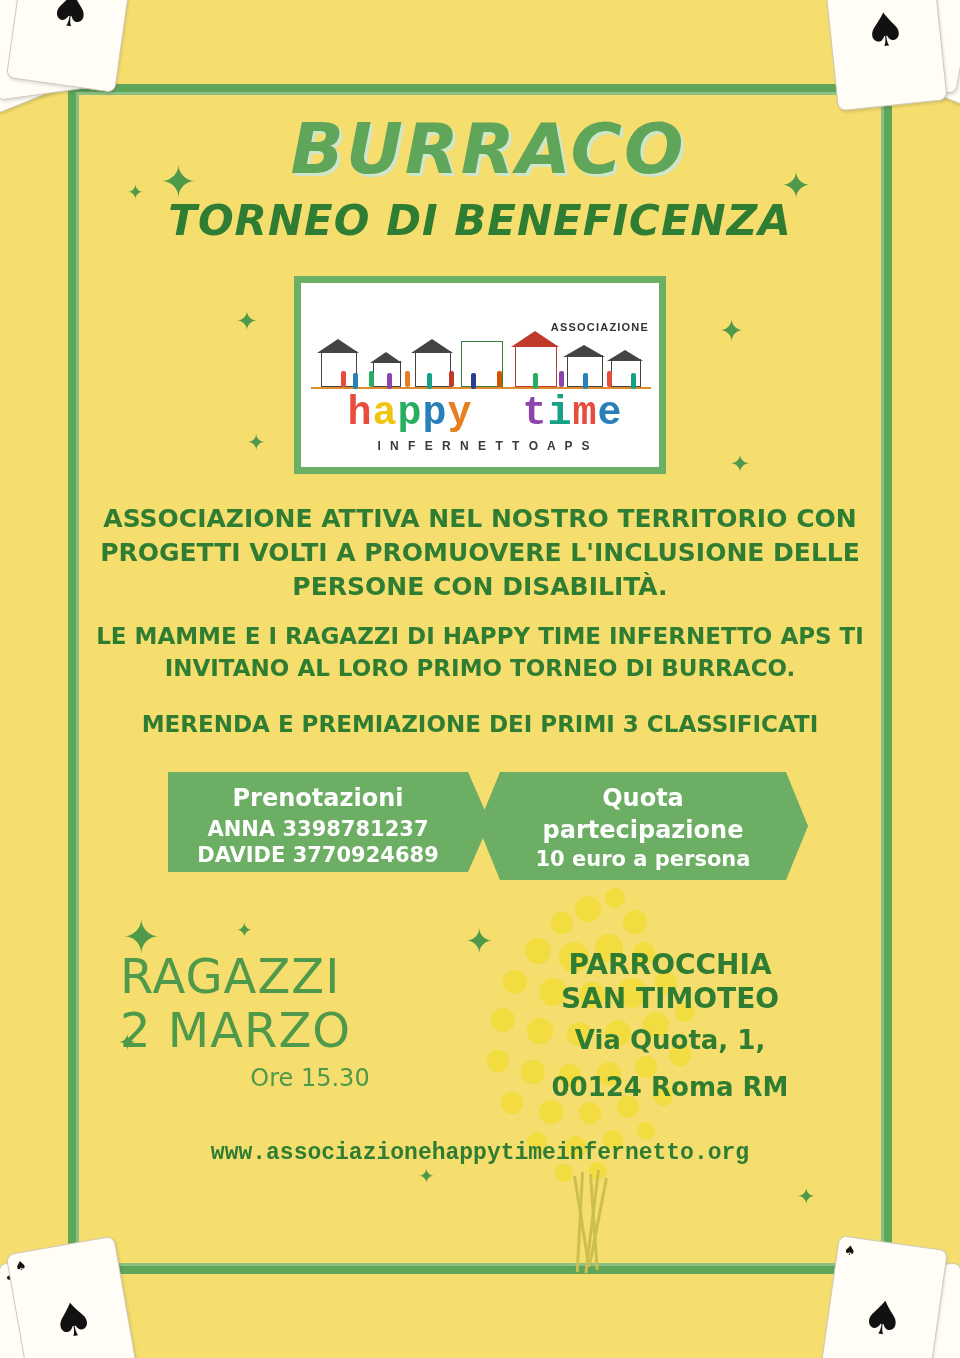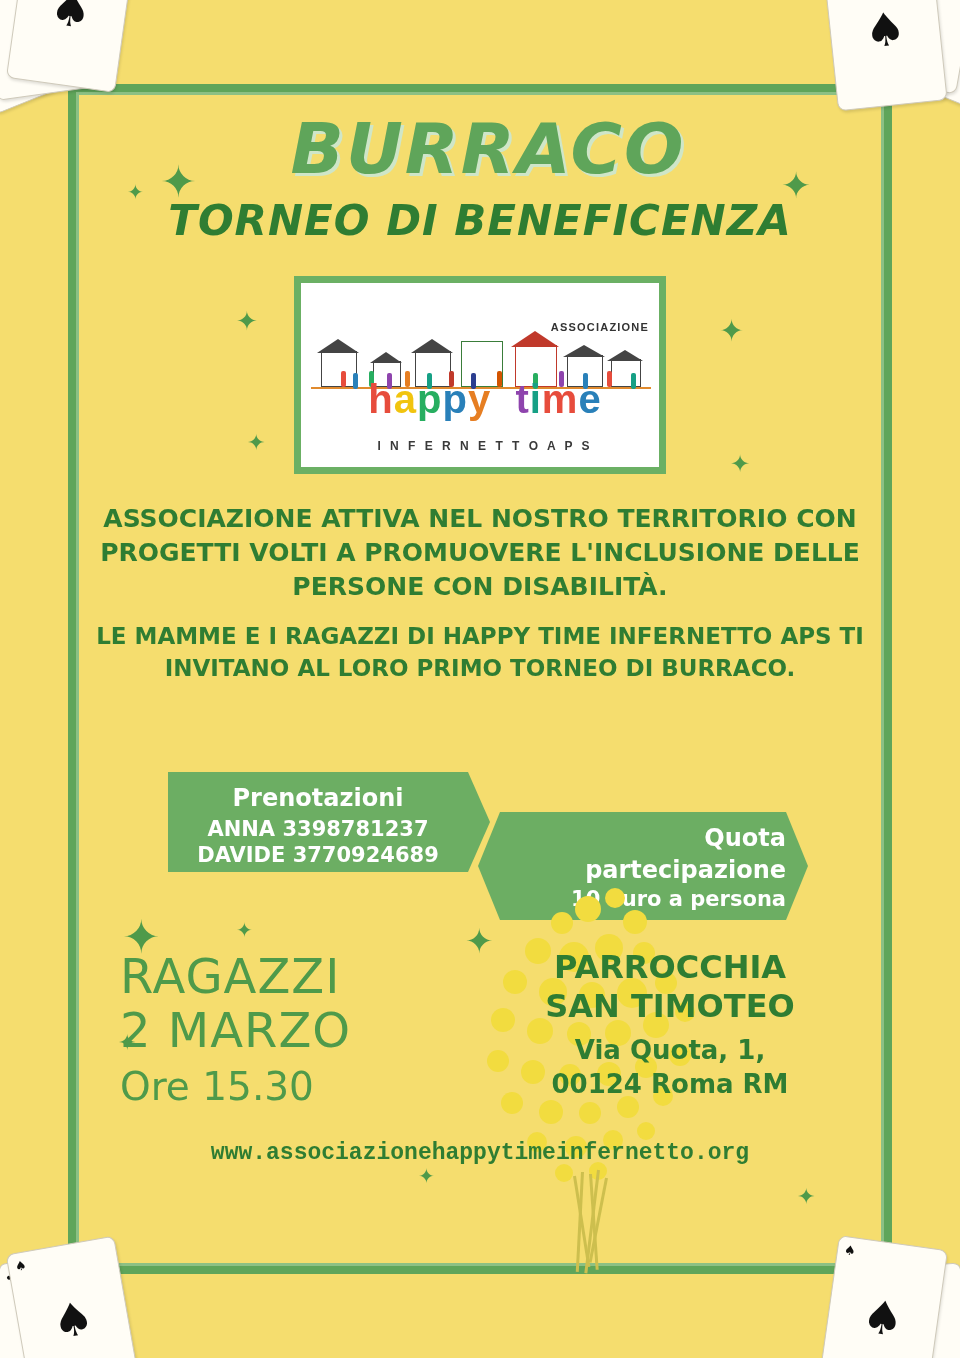--- a/index.html
+++ b/index.html
@@ -179,26 +179,26 @@
   }
   .person {
     position: absolute;
     width: 5px;
     height: 16px;
     border-radius: 2px;
   }
   .happytime {
     position: absolute;
     left: 12px;
-    top: 94px;
+    top: 108px;
     width: 344px;
     text-align: center;
     font-size: 40px;
     font-weight: 900;
-    font-family: Liberation Sans, sans-serif;
+    font-family: Liberation Mono, monospace;
     letter-spacing: 1px;
     white-space: nowrap;
   }
   .happytime span { display: inline-block; }
   .infernetto {
     position: absolute;
     left: 12px;
     top: 156px;
     width: 344px;
     text-align: center;
@@ -249,26 +249,25 @@
     box-sizing: border-box;
   }
   .ribbon.left-r::after {
     right: -22px;
     border-top-width: 50px;
     border-bottom-width: 50px;
     border-left: 22px solid #6cae63;
   }
   .ribbon.right-r {
     left: 500px;
-    top: 812px;
+    top: 772px;
     width: 286px;
     height: 108px;
     padding-top: 12px;
     box-sizing: border-box;
-    text-align: right;
   }
   .ribbon.right-r::before {
     left: -22px;
     border-top-width: 54px;
     border-bottom-width: 54px;
     border-right: 22px solid #6cae63;
   }
   .ribbon.right-r::after {
     right: -22px;
     border-top-width: 54px;
@@ -282,35 +281,35 @@
   .date-block {
     position: absolute;
     left: 120px;
     top: 950px;
     width: 380px;
     color: #4f9a4a;
     font-family: "DejaVu Sans", sans-serif;
   }
   .date-l1 { font-size: 48px; letter-spacing: 1px; line-height: 1.12; }
   .date-l2 { font-size: 48px; letter-spacing: 1px; line-height: 1.12; }
-  .date-l3 { font-size: 39px; margin-top: 6px; }
+  .date-l3 { font-size: 24px; margin-top: 6px; text-align: center; }
 
   
   .venue {
     position: absolute;
     left: 500px;
     top: 948px;
     width: 340px;
     text-align: center;
     color: #2f7d32;
     font-family: "DejaVu Sans", sans-serif;
     font-weight: 900;
     z-index: 3;
   }
-  .venue-l1 { font-size: 32px; line-height: 1.22; }
+  .venue-l1 { font-size: 28px; line-height: 1.22; }
   .venue-l2 { font-size: 26px; line-height: 1.3; margin-top: 8px; }
 
   
   .bouquet {
     position: absolute;
     left: 455px;
     top: 886px;
     width: 340px;
     height: 420px;
     pointer-events: none;
@@ -464,20 +463,21 @@
 
       <div class="happytime">
         <span style="color:#e74c3c;">h</span><span style="color:#f1c40f;">a</span><span style="color:#27ae60;">p</span><span style="color:#2980b9;">p</span><span style="color:#e67e22;">y</span><span>&nbsp;&nbsp;</span><span style="color:#8e44ad;">t</span><span style="color:#16a085;">i</span><span style="color:#e74c3c;">m</span><span style="color:#2980b9;">e</span>
       </div>
       <div class="infernetto">I N F E R N E T T O   A P S</div>
     </div>
   </div>
 
   <div class="para p2">LE MAMME E I RAGAZZI DI HAPPY TIME INFERNETTO APS TI INVITANO AL LORO PRIMO TORNEO DI BURRACO.</div>
   <div class="para p1">ASSOCIAZIONE ATTIVA NEL NOSTRO TERRITORIO CON PROGETTI VOLTI A PROMUOVERE L'INCLUSIONE DELLE PERSONE CON DISABILITÀ.</div>
+  <div class="para p3">MERENDA E PREMIAZIONE DEI PRIMI 3 CLASSIFICATI</div>
 
   <div class="ribbon left-r">
     <div class="rib-title">Prenotazioni</div>
     <div class="rib-line">ANNA 3398781237</div>
     <div class="rib-line">DAVIDE 3770924689</div>
   </div>
 
   <div class="ribbon right-r">
     <div class="rib-title">Quota</div>
     <div class="rib-title" style="margin-bottom:2px;">partecipazione</div>
@@ -532,18 +532,18 @@
   <div class="date-block">
     <div class="date-l1">RAGAZZI</div>
     <div class="date-l2">2 MARZO</div>
     <div class="date-l3">Ore 15.30</div>
   </div>
 
   <div class="venue">
     <div class="venue-l1">PARROCCHIA</div>
     <div class="venue-l1">SAN TIMOTEO</div>
     <div class="venue-l2">Via Quota, 1,</div>
-    <div class="venue-l2" style="margin-top:0;">00124 Roma RM</div>
+    <div class="venue-l2" style="margin-top:13px;">00124 Roma RM</div>
   </div>
 
   <div class="website">www.associazionehappytimeinfernetto.org</div>
 
 </div>
 
 </body></html>

